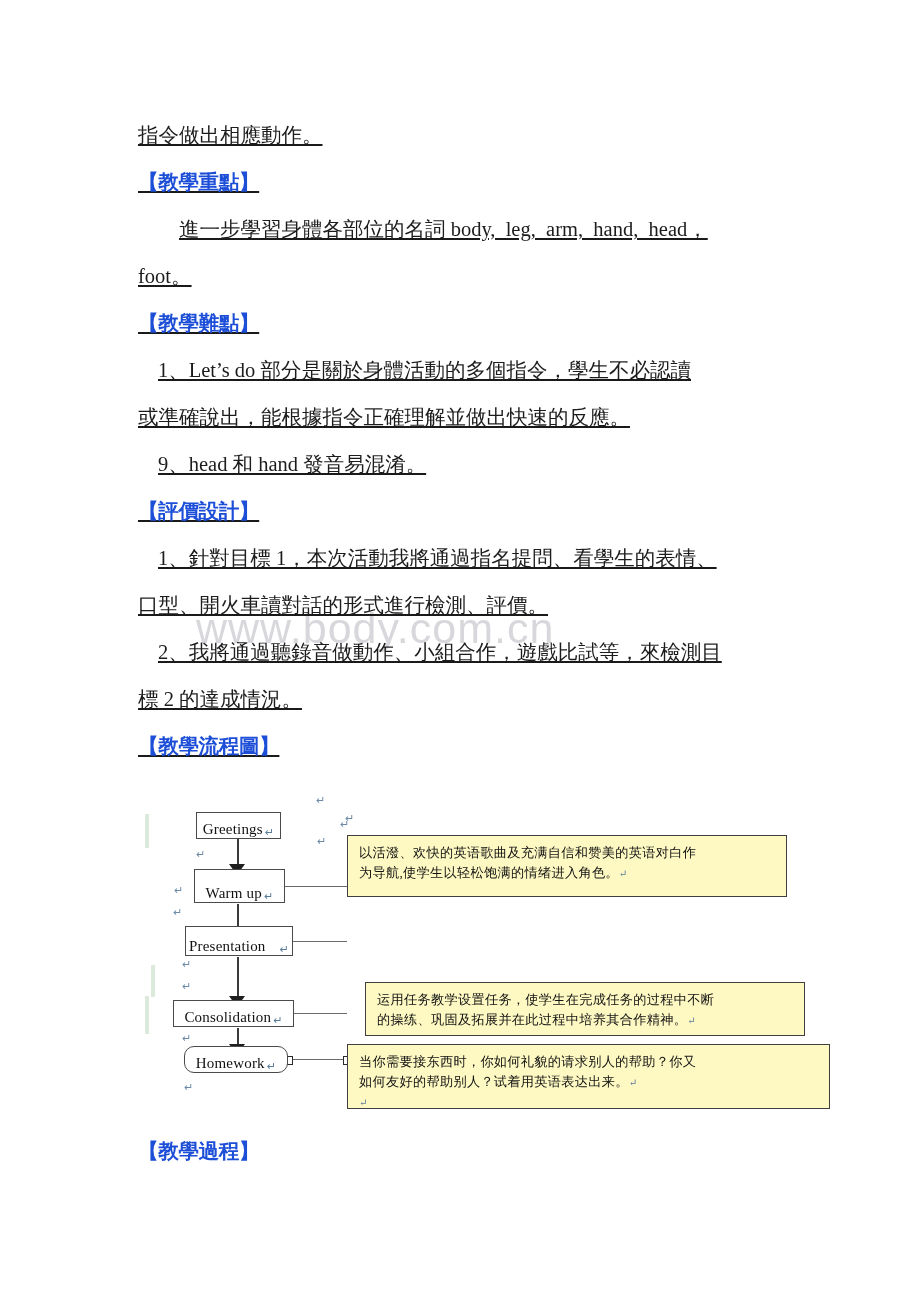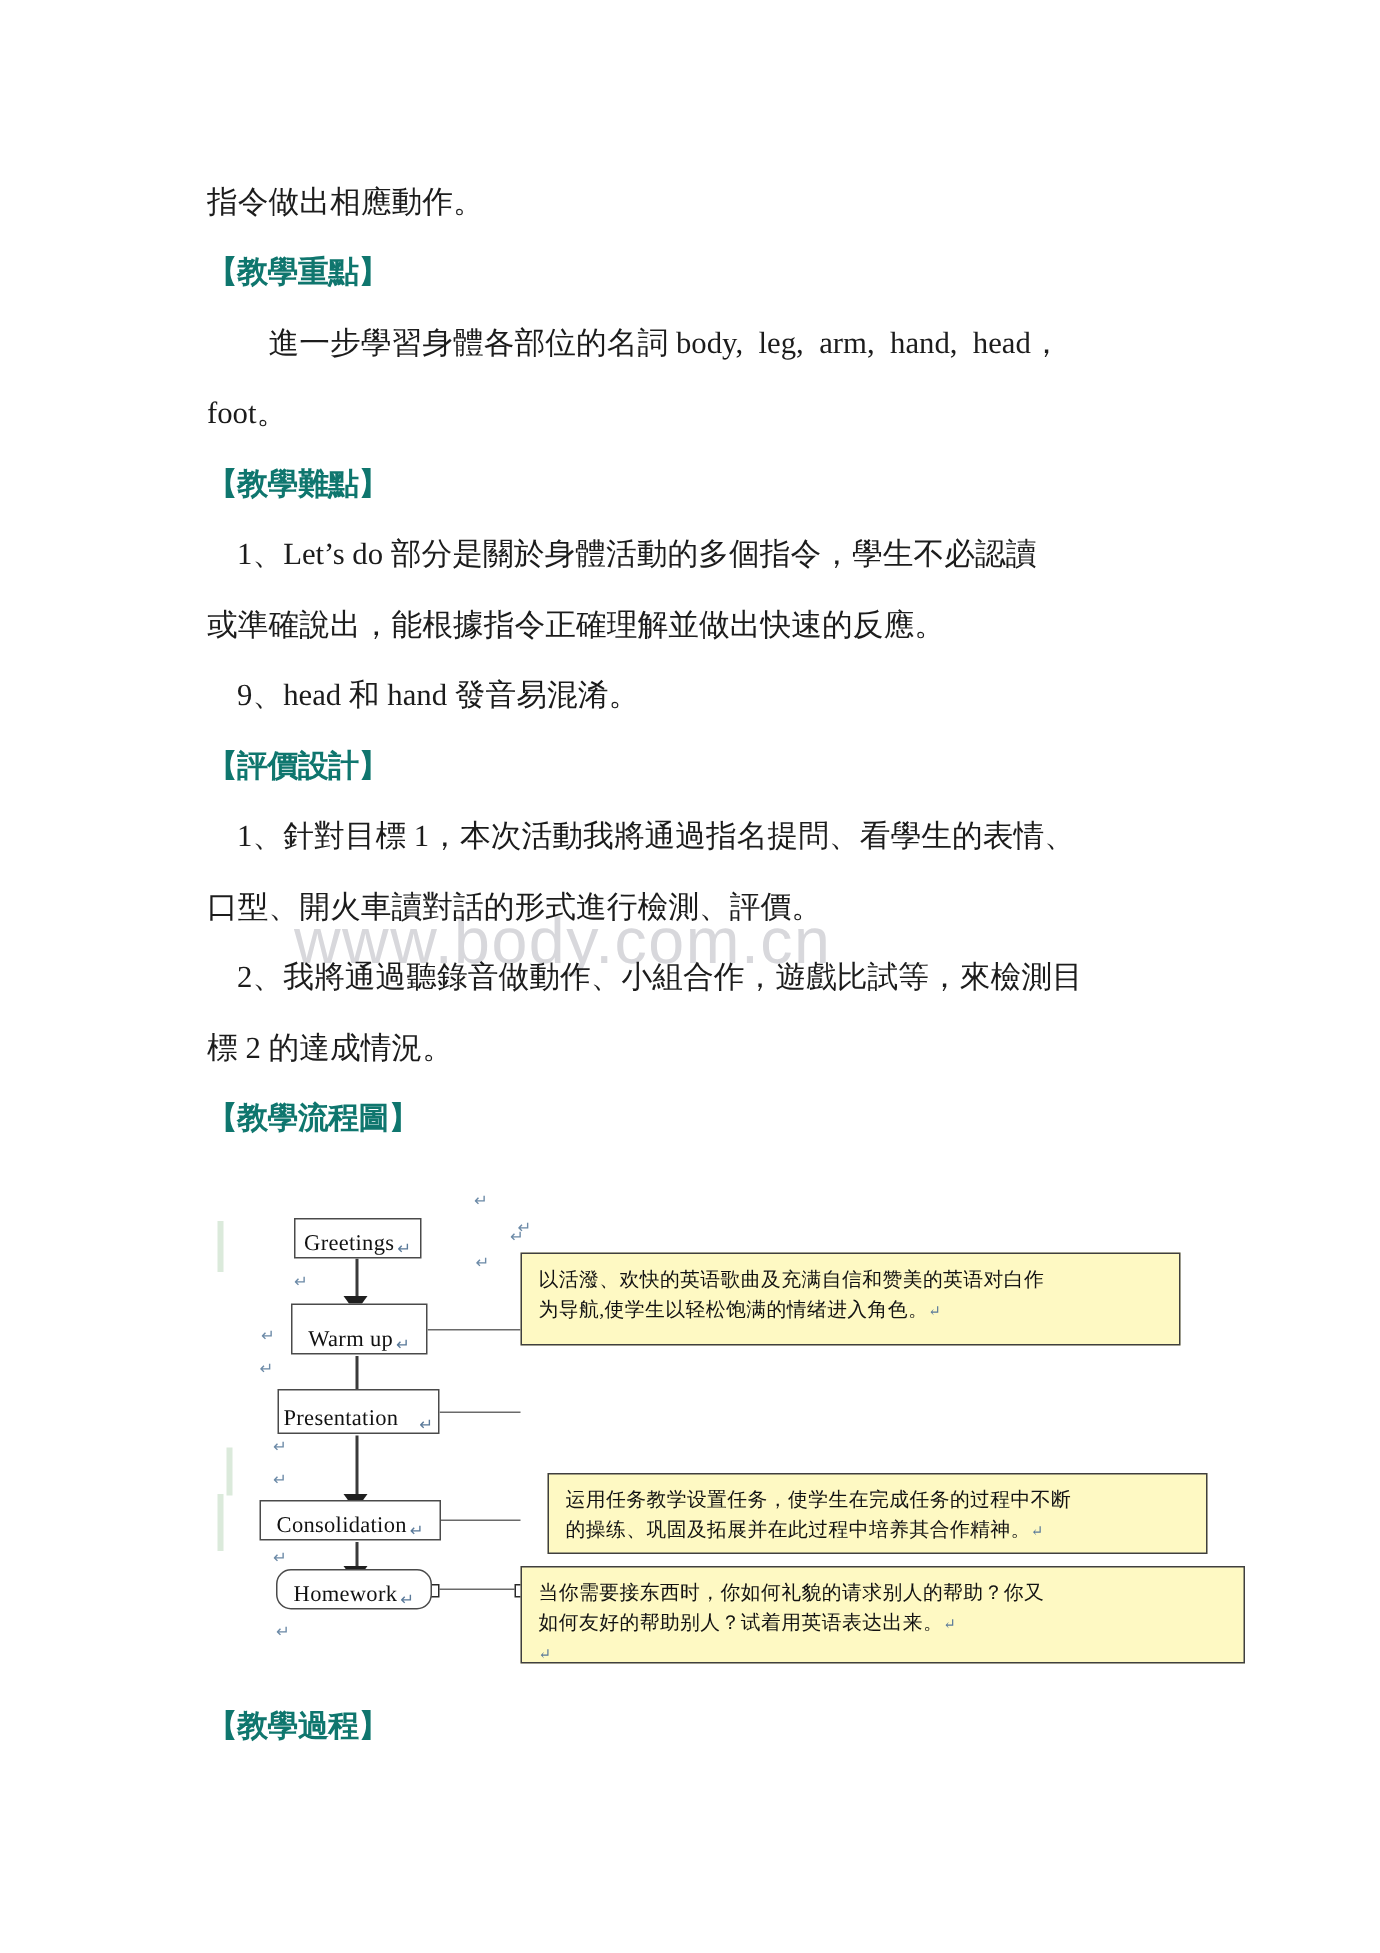--- a/index.html
+++ b/index.html
@@ -35,20 +35,21 @@
     z-index: 5;
   }
 
   
   #body-text {
     position: absolute;
     left: 138px;
     top: 112px;
     width: 648px;
     z-index: 10;
+    text-decoration: underline;
   }
   .para {
     font-size: 20.5px;
     line-height: 47px;
     color: #1c1c1c;
     margin: 0;
     white-space: pre-wrap;
     word-break: break-word;
   }
   .para.cont {
@@ -57,21 +58,21 @@
   .para.indent2 {
     text-indent: 41px;
   }
   .para.indent1 {
     text-indent: 20px;
   }
   .heading {
     font-size: 20.5px;
     line-height: 47px;
     font-weight: bold;
-    color: #0f766e;
+    color: #1d4ed8;
     margin: 0;
     letter-spacing: -0.3px;
   }
 
   
   #flowchart {
     position: absolute;
     left: 0;
     top: 0;
     width: 920px;

